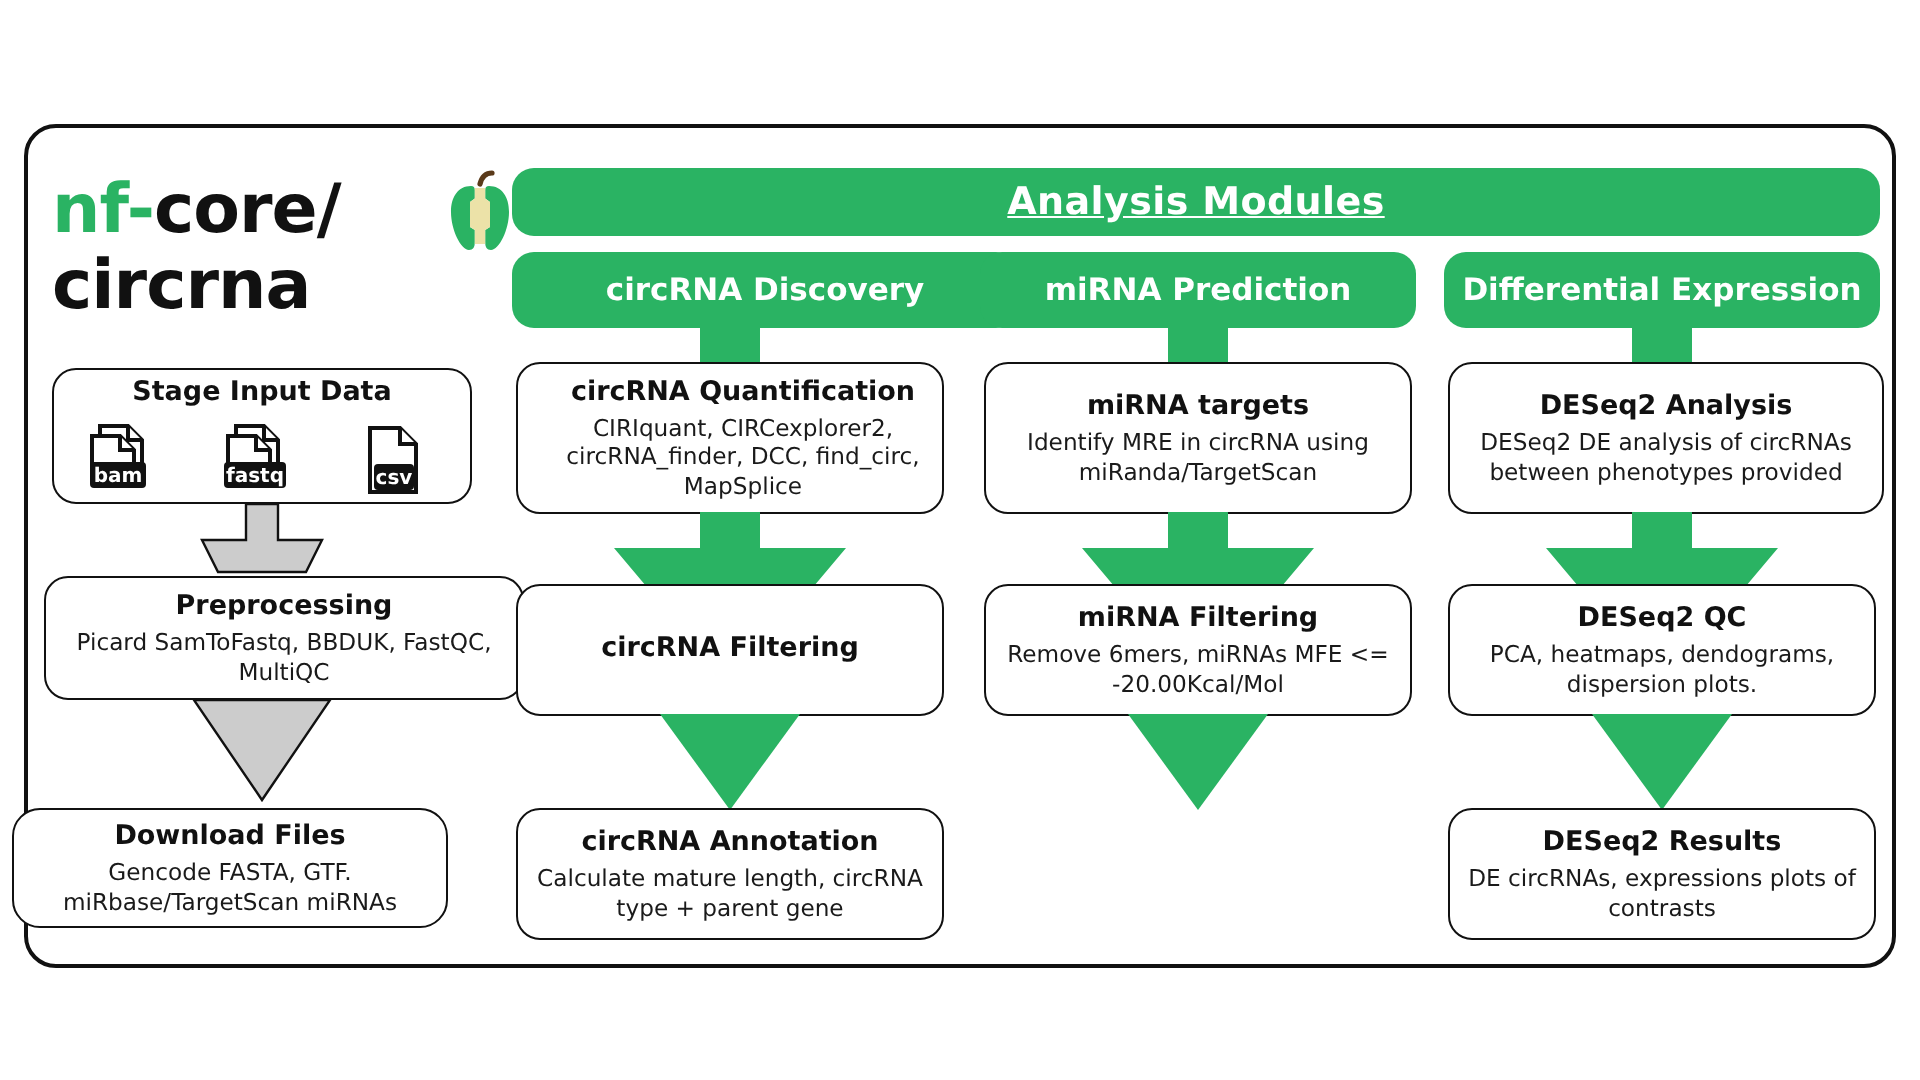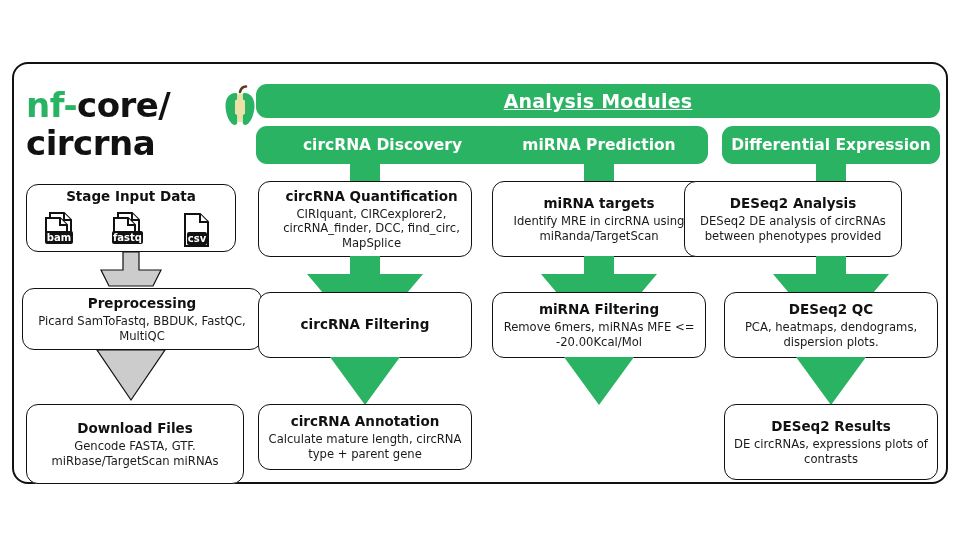--- a/index.html
+++ b/index.html
@@ -201,21 +201,21 @@
     <div class="box-title">Preprocessing</div>
     <div class="box-body">Picard SamToFastq, BBDUK, FastQC, MultiQC</div>
   </div>
 
   <div class="conn" style="left:91px; top:350px;">
     <svg width="80" height="52" viewBox="0 0 80 52">
       <path d="M6 0 L74 0 L40 50 Z" fill="#cccccc" stroke="#111111" stroke-width="1.2"></path>
     </svg>
   </div>
 
-  <div class="box" style="left:26px; top:404px; width:218px; height:80px;">
+  <div class="box" style="left:6px; top:404px; width:218px; height:60px;border-radius:14px;">
     <div class="box-title">Download Files</div>
     <div class="box-body">Gencode FASTA, GTF. miRbase/TargetScan miRNAs</div>
   </div>
 
   <div class="pill" style="left:256px; top:84px; width:684px; height:34px;text-decoration:underline;">
     <span class="pill-banner-label">Analysis Modules</span>
   </div>
 
   <div class="pill" style="left:256px; top:126px; width:253px; height:38px;justify-content:center;">
     <span class="pill-label">circRNA Discovery</span>
@@ -289,21 +289,21 @@
   <div class="pill" style="left:722px; top:126px; width:218px; height:38px;">
     <span class="pill-label">Differential Expression</span>
   </div>
 
   <div class="conn" style="left:816px; top:163px;">
     <svg width="30" height="20" viewBox="0 0 30 20">
         <rect x="0" y="0" width="30" height="20" fill="#2ab363"></rect>
       </svg>
   </div>
 
-  <div class="box" style="left:684px; top:181px; width:218px; height:76px;">
+  <div class="box" style="left:724px; top:181px; width:218px; height:76px;">
     <div class="box-title">DESeq2 Analysis</div>
     <div class="box-body">DESeq2 DE analysis of circRNAs between phenotypes provided</div>
   </div>
 
   <div class="conn" style="left:765px; top:256px;">
     <svg width="132" height="38" viewBox="0 0 132 38">
       <path d="M51 0 L81 0 L81 18 L124 18 L108 37 L24 37 L8 18 L51 18 Z" fill="#2ab363"></path>
     </svg>
   </div>
 
@@ -311,18 +311,18 @@
     <div class="box-title">DESeq2 QC</div>
     <div class="box-body">PCA, heatmaps, dendograms, dispersion plots.</div>
   </div>
 
   <div class="conn" style="left:791px; top:357px;">
     <svg width="80" height="50" viewBox="0 0 80 50">
       <path d="M5 0 L75 0 L40 48 Z" fill="#2ab363"></path>
     </svg>
   </div>
 
-  <div class="box" style="left:724px; top:404px; width:214px; height:76px;">
+  <div class="box" style="left:724px; top:404px; width:214px; height:66px;">
     <div class="box-title">DESeq2 Results</div>
     <div class="box-body">DE circRNAs, expressions plots of contrasts</div>
   </div>
 
 </div>
 
 </body></html>

